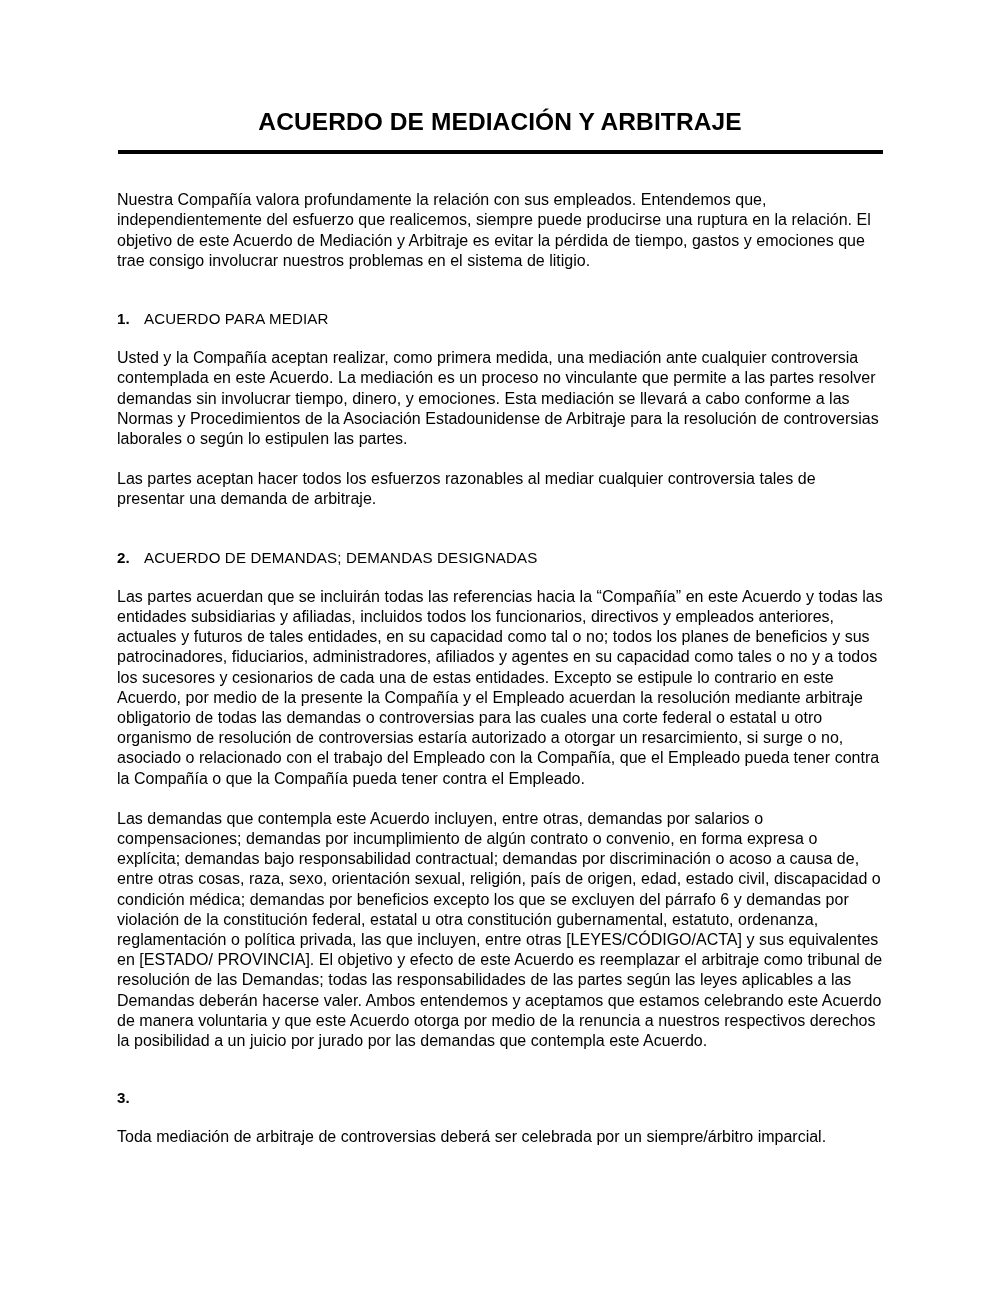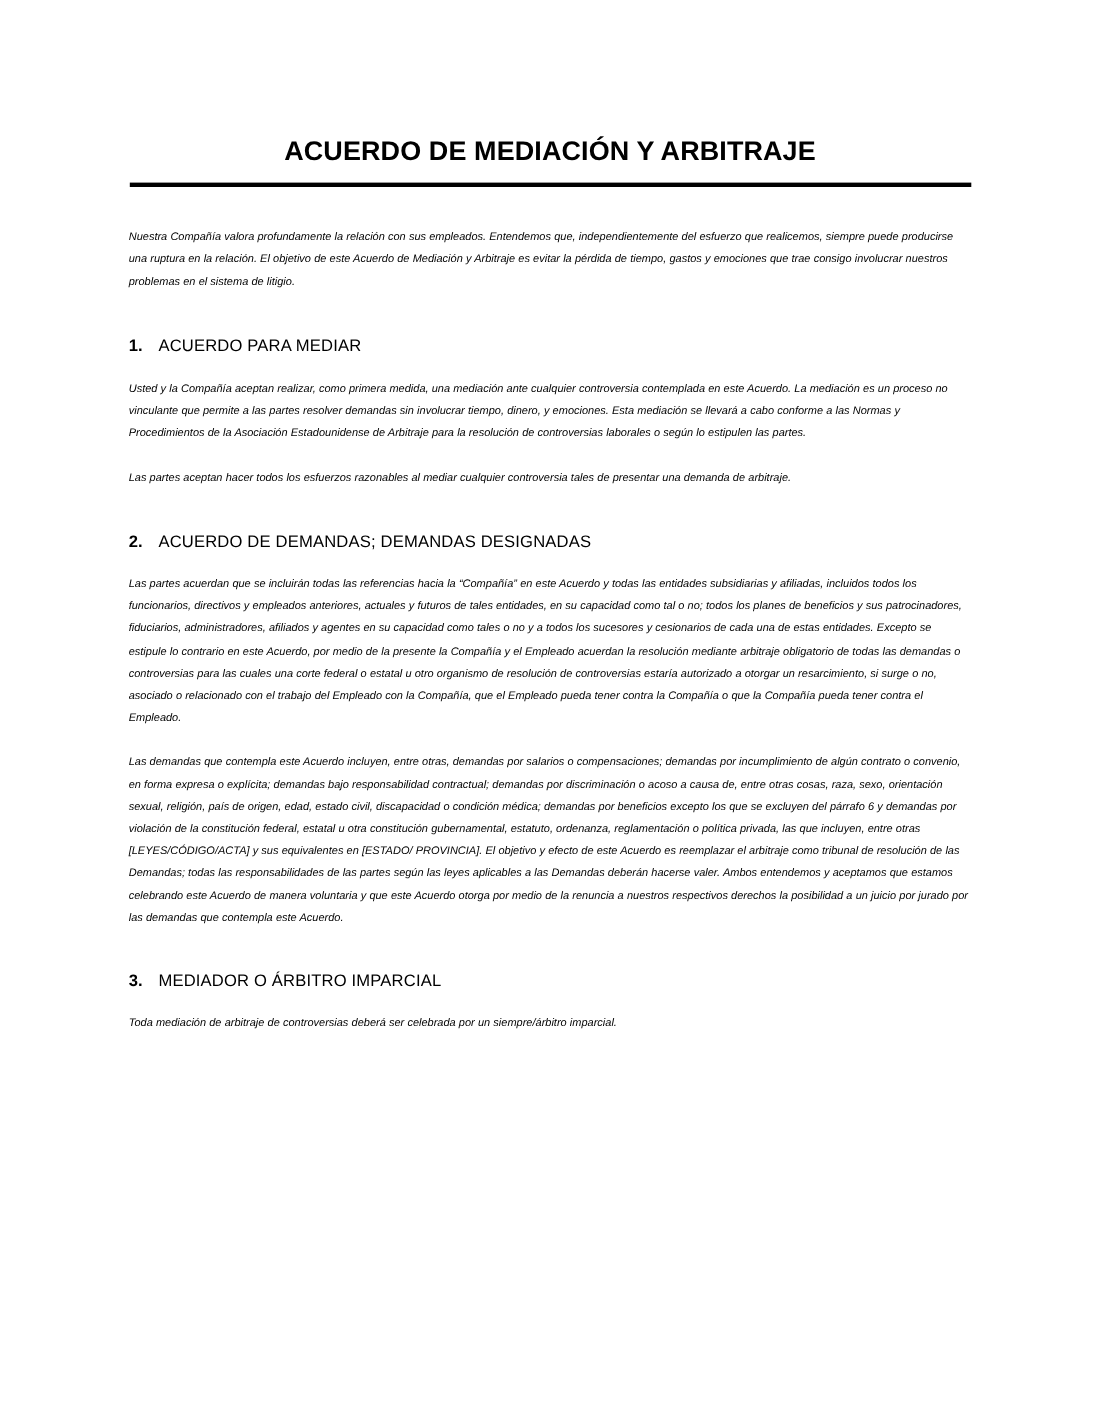--- a/index.html
+++ b/index.html
@@ -17,47 +17,46 @@
     width: 1000px;
     height: 1290px;
     margin: 0 auto;
     background: #ffffff;
     box-sizing: border-box;
     overflow: hidden;
   }
   .doc-body {
     position: absolute;
     left: 117px;
-    top: 16px;
+    top: 0;
     width: 766px;
   }
   .doc-title {
     font-size: 24.5px;
     font-weight: bold;
     text-align: center;
     letter-spacing: 0.1px;
     margin: 0;
     padding-top: 108px;
     line-height: 1.15;
   }
   .title-rule {
     margin-top: 14px;
     height: 0;
     border: 0;
     border-top: 4px solid #000000;
     width: 765px;
   }
   .para {
-    font-size: 10px;
+    font-size: 16px;
     line-height: 20.2px;
     text-align: left;
     margin: 0;
     padding: 0;
     word-spacing: 0.1px;
-    font-style: italic;
   }
   .gap-intro { height: 28px; }
   .gap-para  { height: 20px; }
   .gap-section-before { height: 38px; }
   .gap-section-after  { height: 19px; }
   .gap-section-before-sm { height: 37px; }
 
   .section-heading {
     font-size: 15.1px;
     font-weight: bold;
@@ -106,19 +105,18 @@
       <span class="section-title">ACUERDO DE DEMANDAS; DEMANDAS DESIGNADAS</span>
     </div>
     <div class="gap-section-after"></div>
     <p class="para">Las partes acuerdan que se incluirán todas las referencias hacia la “Compañía” en este Acuerdo y todas las entidades subsidiarias y afiliadas, incluidos todos los funcionarios, directivos y empleados anteriores, actuales y futuros de tales entidades, en su capacidad como tal o no; todos los planes de beneficios y sus patrocinadores, fiduciarios, administradores, afiliados y agentes en su capacidad como tales o no y a todos los sucesores y cesionarios de cada una de estas entidades. Excepto se estipule lo contrario en este Acuerdo, por medio de la presente la Compañía y el Empleado acuerdan la resolución mediante arbitraje obligatorio de todas las demandas o controversias para las cuales una corte federal o estatal u otro organismo de resolución de controversias estaría autorizado a otorgar un resarcimiento, si surge o no, asociado o relacionado con el trabajo del Empleado con la Compañía, que el Empleado pueda tener contra la Compañía o que la Compañía pueda tener contra el Empleado.</p>
     <div class="gap-para"></div>
     <p class="para">Las demandas que contempla este Acuerdo incluyen, entre otras, demandas por salarios o compensaciones; demandas por incumplimiento de algún contrato o convenio, en forma expresa o explícita; demandas bajo responsabilidad contractual; demandas por discriminación o acoso a causa de, entre otras cosas, raza, sexo, orientación sexual, religión, país de origen, edad, estado civil, discapacidad o condición médica; demandas por beneficios excepto los que se excluyen del párrafo 6 y demandas por violación de la constitución federal, estatal u otra constitución gubernamental, estatuto, ordenanza, reglamentación o política privada, las que incluyen, entre otras [LEYES/CÓDIGO/ACTA] y sus equivalentes en [ESTADO/ PROVINCIA]. El objetivo y efecto de este Acuerdo es reemplazar el arbitraje como tribunal de resolución de las Demandas; todas las responsabilidades de las partes según las leyes aplicables a las Demandas deberán hacerse valer. Ambos entendemos y aceptamos que estamos celebrando este Acuerdo de manera voluntaria y que este Acuerdo otorga por medio de la renuncia a nuestros respectivos derechos la posibilidad a un juicio por jurado por las demandas que contempla este Acuerdo.</p>
 
     <div class="gap-section-before-sm"></div>
     <div class="section-heading">
       <span class="section-num">3.</span>
-      <span class="section-title">MEDIADOR O ÁRBITRO IMPARCIAL</span>
     </div>
     <div class="gap-section-after"></div>
     <p class="para">Toda mediación de arbitraje de controversias deberá ser celebrada por un siempre/árbitro imparcial.</p>
 
   </div>
 </div>
 
 </body></html>

